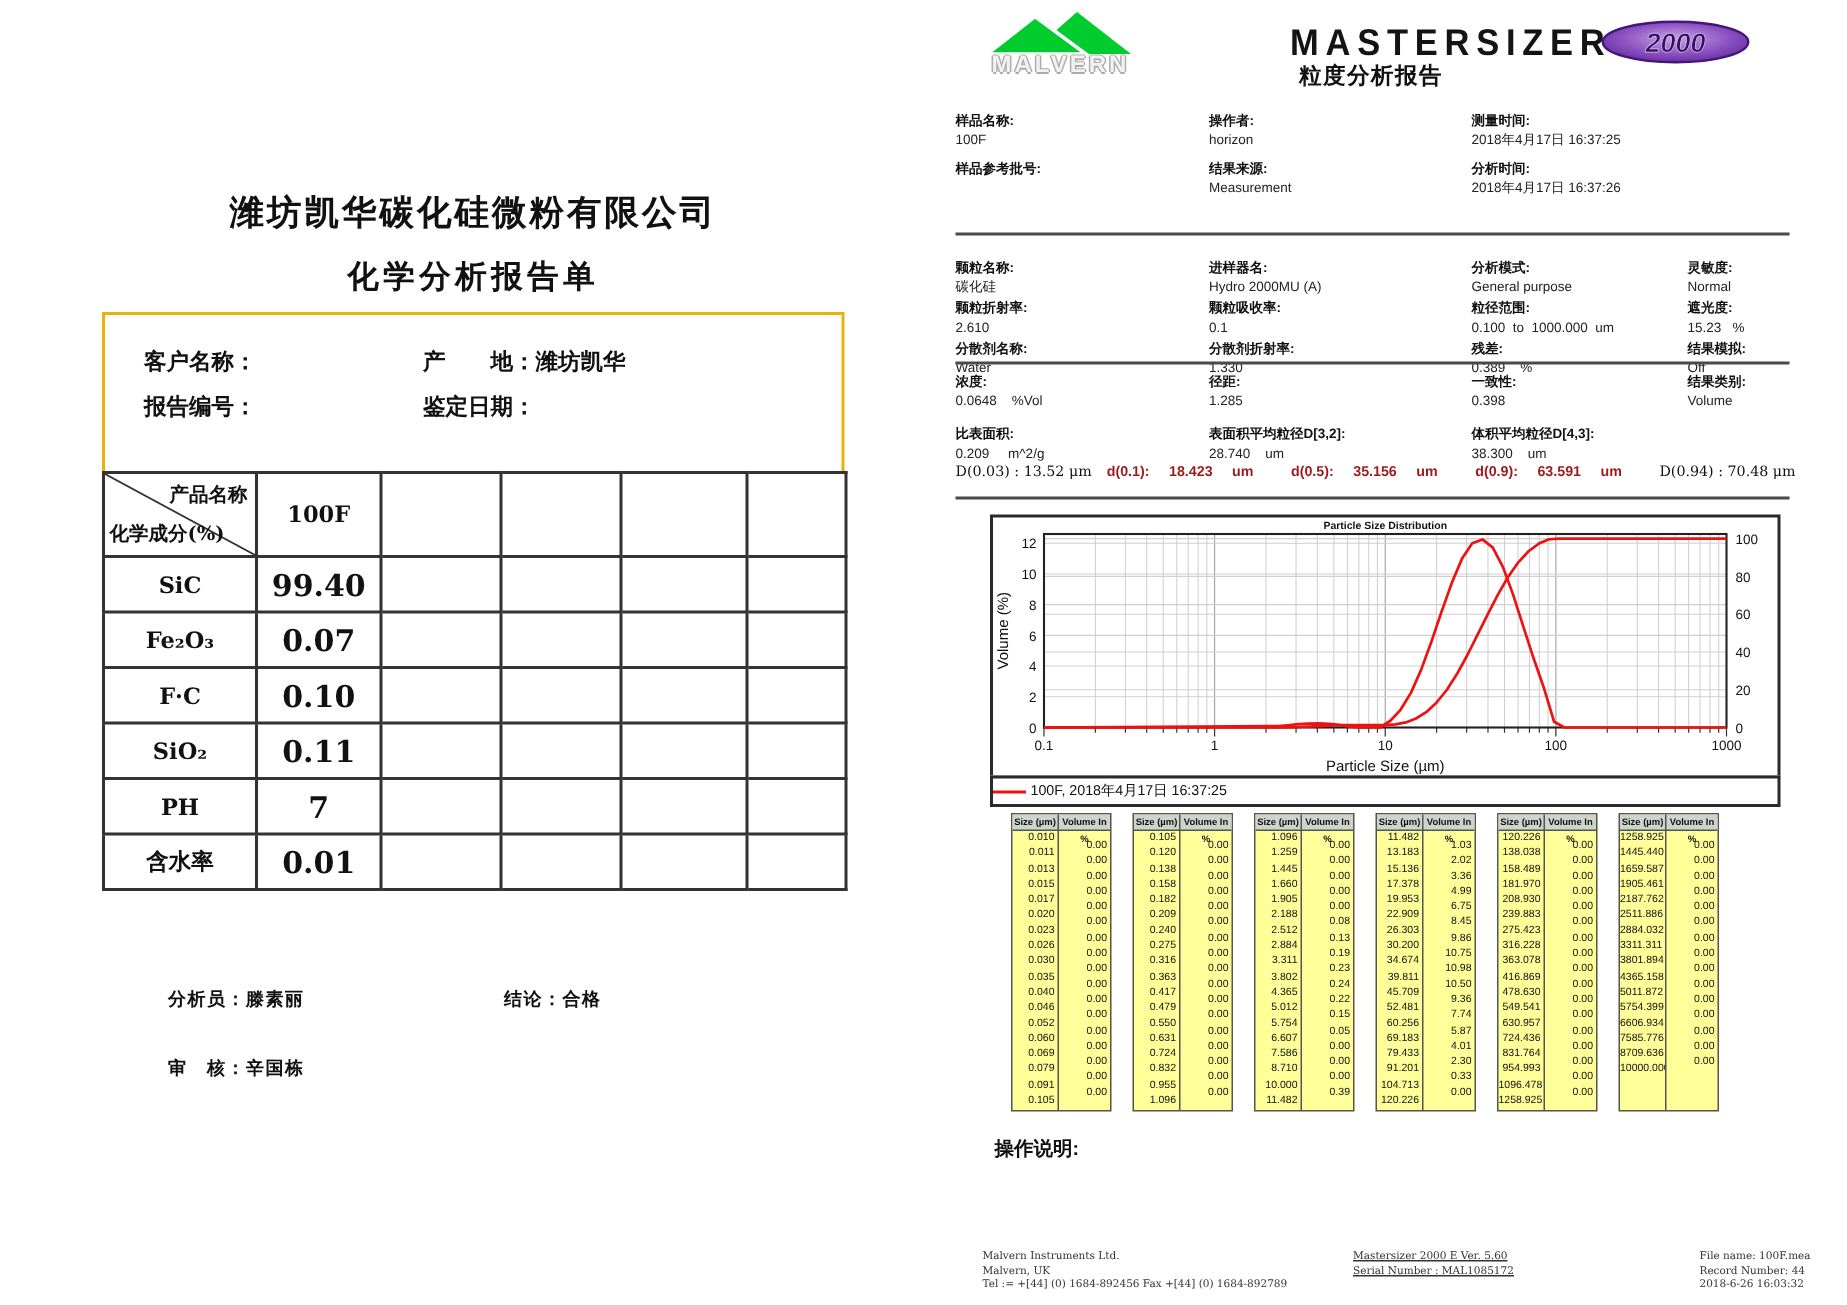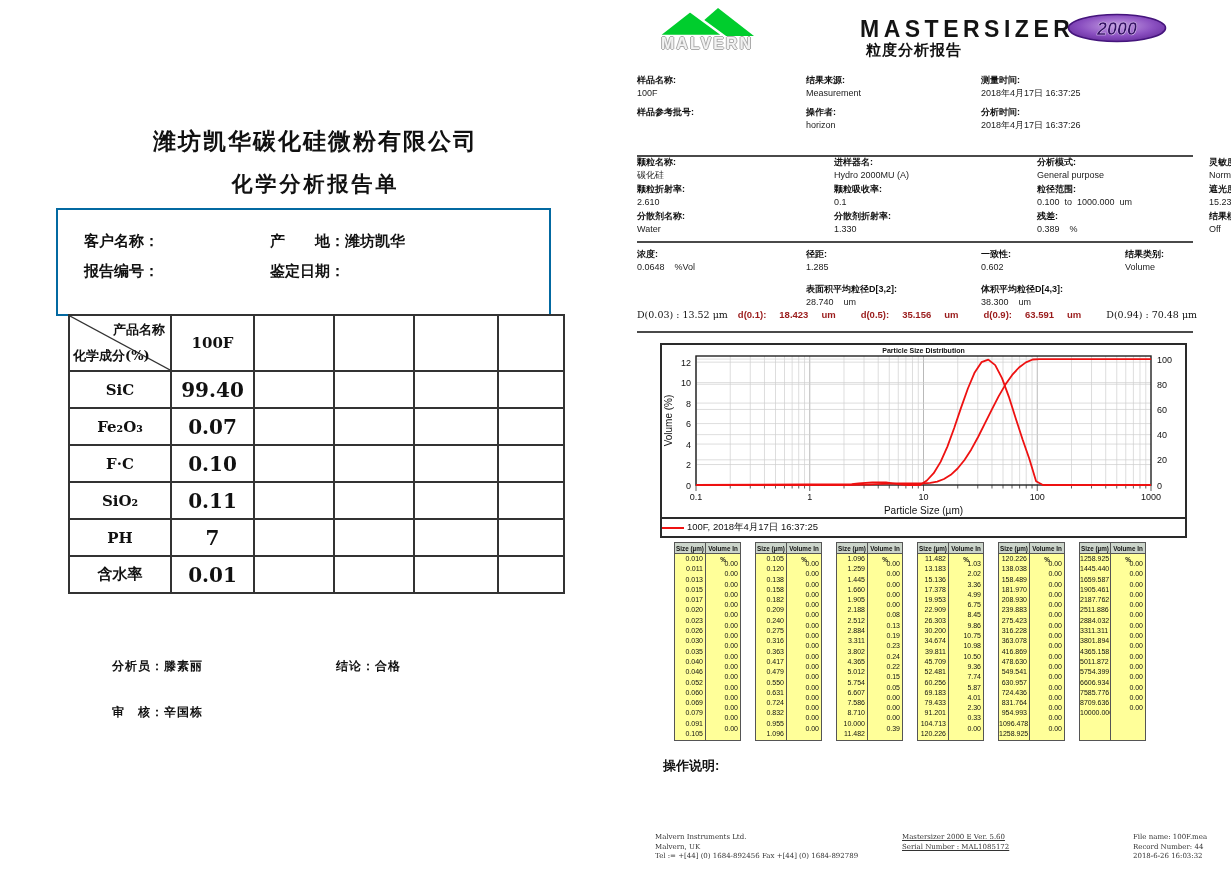--- a/index.html
+++ b/index.html
@@ -7,21 +7,21 @@
   #page{position:relative;width:1231px;height:870px;background:#ffffff;overflow:hidden;
         font-family:"Liberation Sans","DejaVu Sans",sans-serif;color:#111;}
 
   
   #chem{position:absolute;left:0;top:0;width:615px;height:870px;
         font-family:"DejaVu Serif","Liberation Serif",serif;}
   .chem-company{position:absolute;left:68px;top:126px;width:495px;text-align:center;
         font-size:23px;font-weight:bold;letter-spacing:2px;}
   .chem-title{position:absolute;left:68px;top:170px;width:495px;text-align:center;
         font-size:21px;font-weight:bold;letter-spacing:3px;}
-  .info-box{position:absolute;left:56px;top:208px;width:495px;height:108px;border:2px solid #0369a1;padding-left:28px;}
+  .info-box{position:absolute;left:68px;top:208px;width:495px;height:108px;border:2px solid #eab308;padding-left:28px;}
   .ib-row{position:absolute;left:0;width:100%;font-size:15px;font-weight:bold;}
   .ib-r1{top:22px;} .ib-r2{top:52px;}
   .ib-l{position:absolute;left:26px;} .ib-m{position:absolute;left:212px;}
   #chem-table{position:absolute;left:68px;top:314px;width:495px;border-collapse:collapse;table-layout:fixed;}
   #chem-table th,#chem-table td{border:2px solid #333;text-align:center;vertical-align:middle;}
   #chem-table .hrow{height:56px;}
   #chem-table tr{height:37px;}
   .diag-cell{position:relative;padding:0;}
   .diag-svg{position:absolute;left:0;top:0;width:100%;height:100%;}
   .diag-top{position:absolute;top:5px;right:5px;font-size:13px;font-weight:bold;}
@@ -40,21 +40,21 @@
       font-size:16px;font-weight:bold;letter-spacing:2px;color:#f2f2f2;
       text-shadow:-1px 0 #ababab,1px 0 #ababab,0 -1px #ababab,0 1px #ababab;}
   .ms-title{position:absolute;left:230px;top:14px;font-size:23px;font-weight:bold;
       letter-spacing:4.5px;color:#141414;transform:scaleY(1.08);transform-origin:top left;white-space:nowrap;}
   .ms-badge{position:absolute;left:437px;top:13px;width:100px;height:30px;}
   .ms-subtitle{position:absolute;left:236px;top:41px;font-size:15px;font-weight:bold;letter-spacing:1px;}
 
   .ms-grid{position:absolute;left:7px;width:556px;display:grid;font-size:9px;}
   .g3{grid-template-columns:169px 175px 212px;}
   .g4{grid-template-columns:169px 175px 144px 68px;}
-  #sec-s1{top:74px;} #sec-s2{top:156px;gap:28px;} #sec-s3{top:248px;}
+  #sec-s1{top:74px;} #sec-s2{top:172px;} #sec-s3{top:248px;}
   .pair{margin-bottom:1px;}
   #sec-s1 .pair{margin-bottom:6px;}
   #sec-s3 .pair{margin-bottom:9px;}
   .plabel{font-weight:bold;line-height:13px;white-space:pre;}
   .pvalue{line-height:13px;min-height:13px;white-space:pre;color:#222;}
   .sep{position:absolute;left:7px;width:556px;height:2px;background:#4a4a4a;}
   #sep1{top:155px;} #sep2{top:241px;} #sep3{top:331px;}
 
   #d-line{position:absolute;left:7px;top:309px;width:560px;display:flex;align-items:baseline;
           font-size:9.5px;white-space:nowrap;}
@@ -216,27 +216,27 @@
             <div class="plabel">样品名称:</div>
             <div class="pvalue">100F</div>
           </div>
           <div class="pair">
             <div class="plabel">样品参考批号:</div>
             <div class="pvalue"></div>
           </div>
         </div>
         <div class="ms-col">
           <div class="pair">
+            <div class="plabel">操作者:</div>
+            <div class="pvalue">horizon</div>
+          </div>
+          <div class="pair">
             <div class="plabel">结果来源:</div>
             <div class="pvalue">Measurement</div>
           </div>
-          <div class="pair">
-            <div class="plabel">操作者:</div>
-            <div class="pvalue">horizon</div>
-          </div>
         </div>
         <div class="ms-col">
           <div class="pair">
             <div class="plabel">测量时间:</div>
             <div class="pvalue">2018年4月17日 16:37:25</div>
           </div>
           <div class="pair">
             <div class="plabel">分析时间:</div>
             <div class="pvalue">2018年4月17日 16:37:26</div>
           </div>
@@ -301,35 +301,39 @@
           </div>
         </div>
       </div>
     <div class="sep" id="sep2"></div>
     <div class="ms-grid g4" id="sec-s3">
         <div class="ms-col">
           <div class="pair">
             <div class="plabel">浓度:</div>
             <div class="pvalue">0.0648    %Vol</div>
           </div>
+          <div class="pair">
+            <div class="plabel">比表面积:</div>
+            <div class="pvalue">0.209     m^2/g</div>
+          </div>
         </div>
         <div class="ms-col">
           <div class="pair">
             <div class="plabel">径距:</div>
             <div class="pvalue">1.285</div>
           </div>
           <div class="pair">
             <div class="plabel">表面积平均粒径D[3,2]:</div>
             <div class="pvalue">28.740    um</div>
           </div>
         </div>
         <div class="ms-col">
           <div class="pair">
             <div class="plabel">一致性:</div>
-            <div class="pvalue">0.602</div>
+            <div class="pvalue">0.398</div>
           </div>
           <div class="pair">
             <div class="plabel">体积平均粒径D[4,3]:</div>
             <div class="pvalue">38.300    um</div>
           </div>
         </div>
         <div class="ms-col">
           <div class="pair">
             <div class="plabel">结果类别:</div>
             <div class="pvalue">Volume</div>

